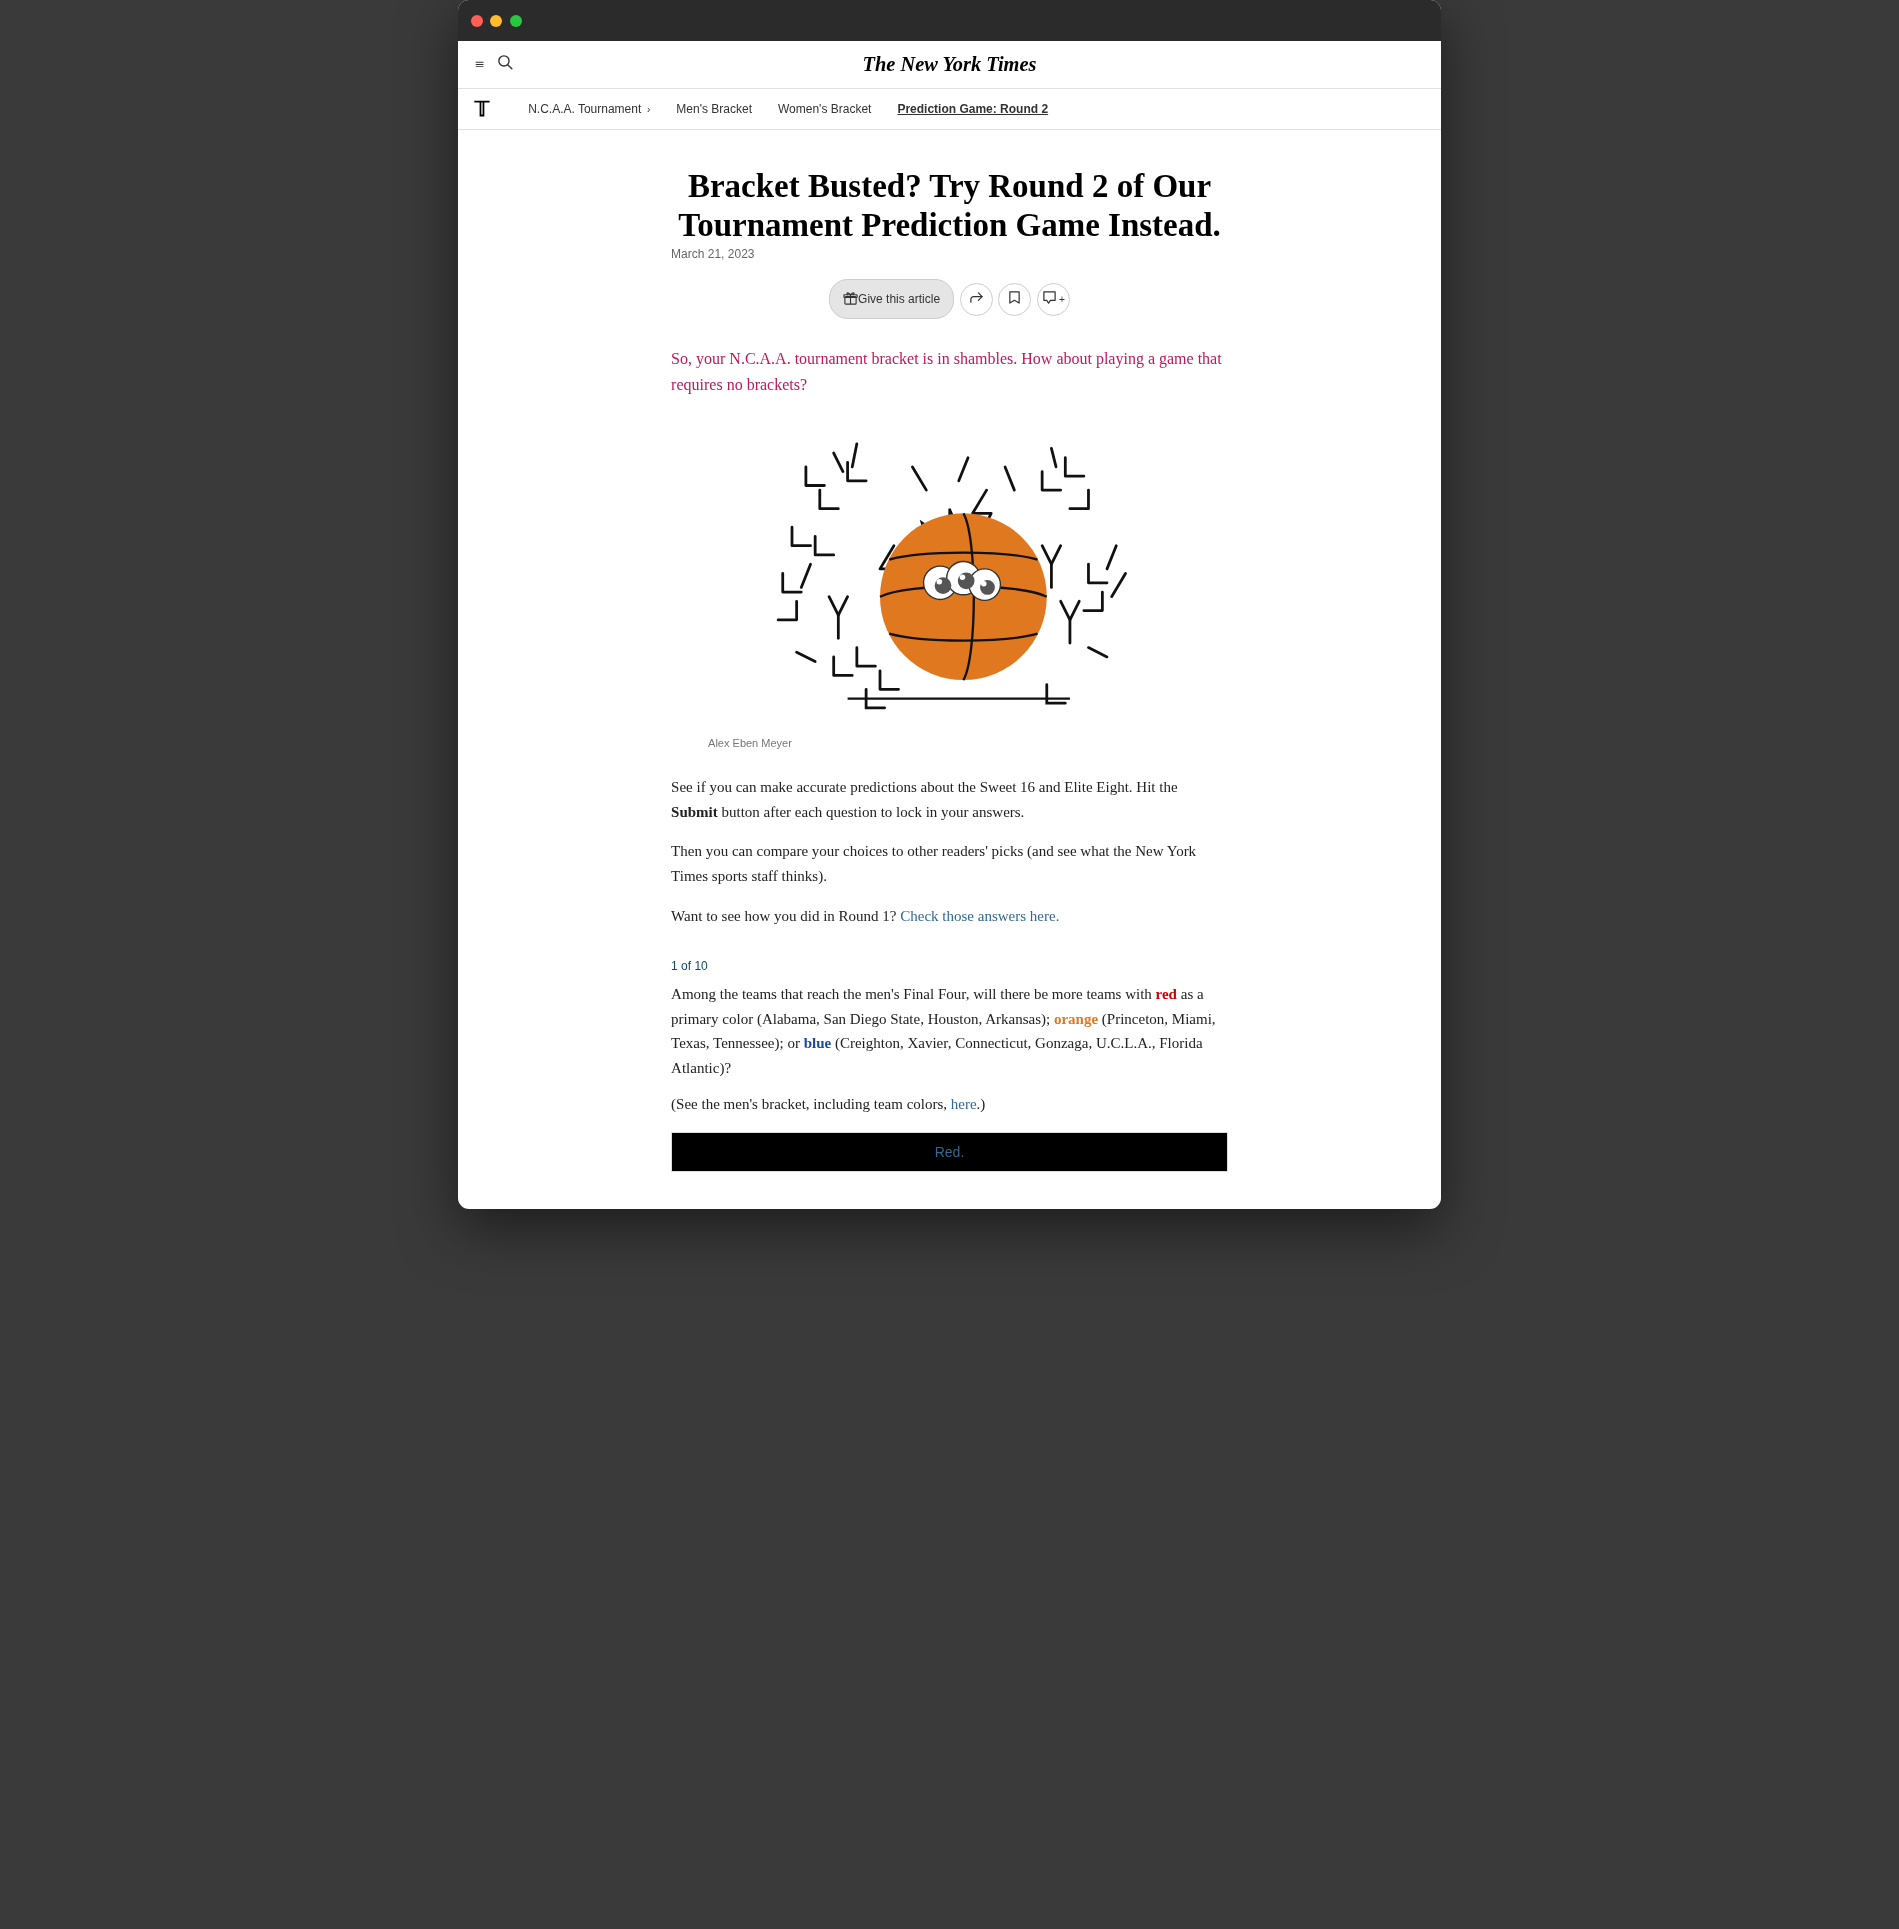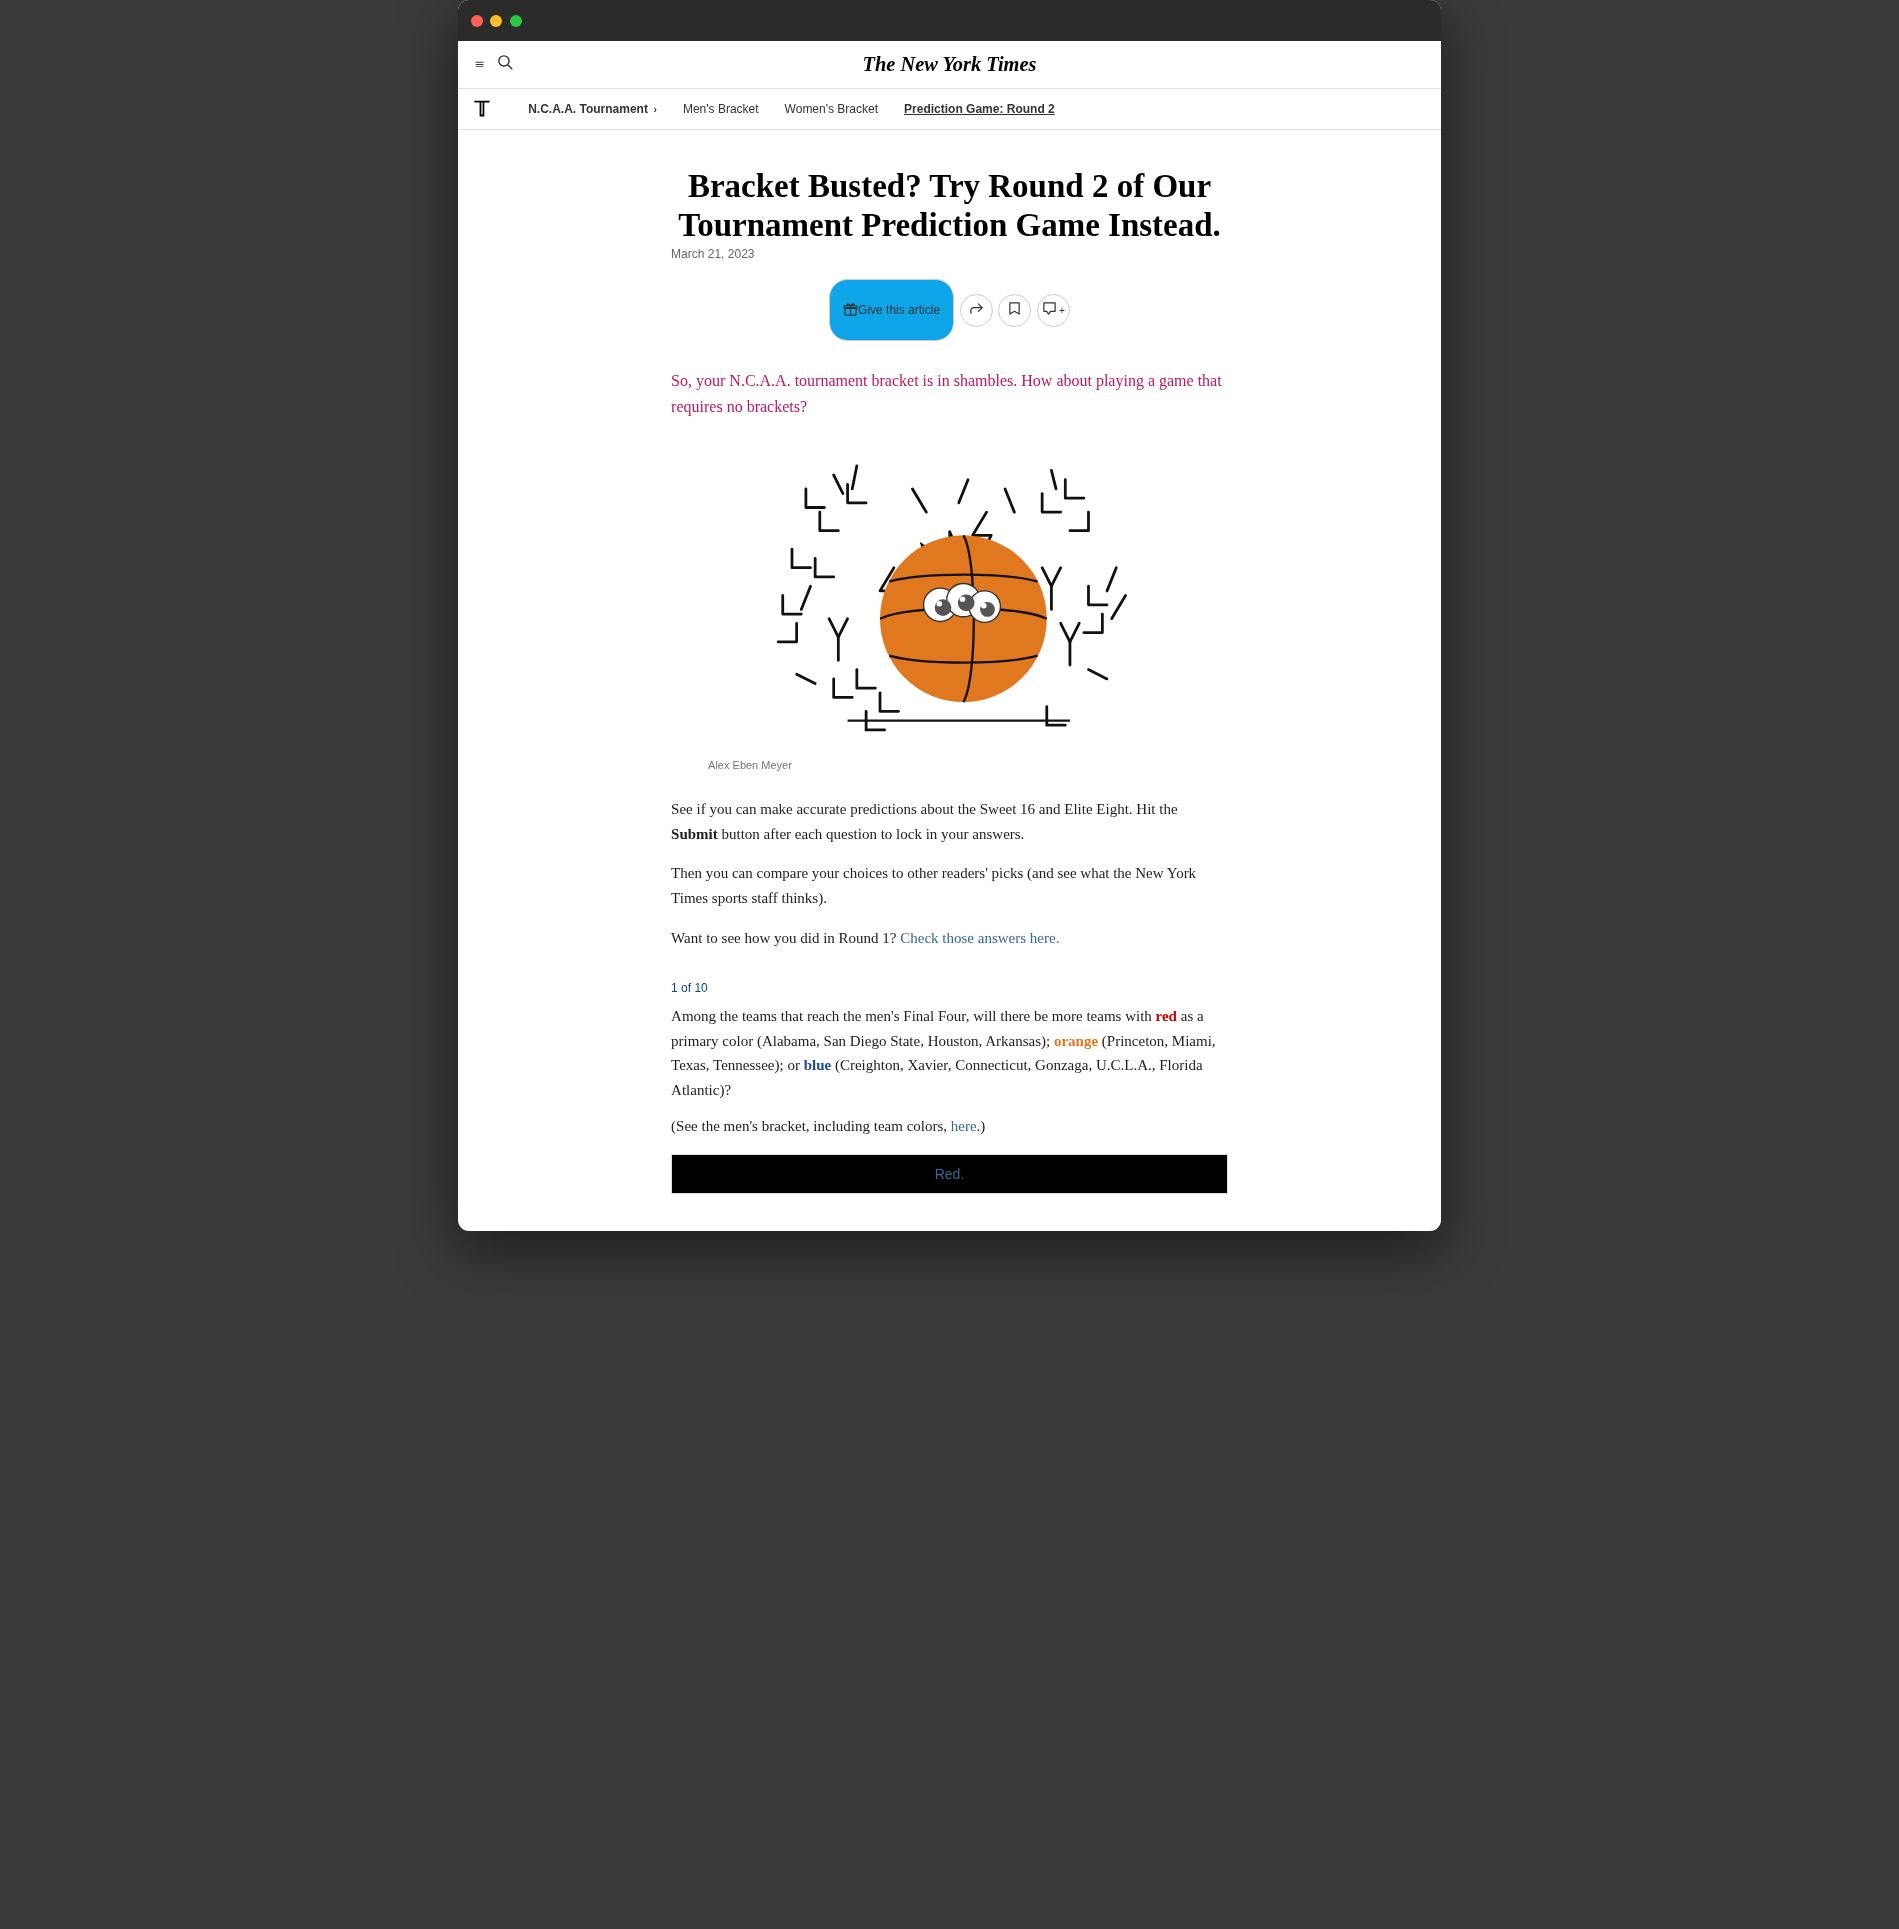--- a/index.html
+++ b/index.html
@@ -108,21 +108,21 @@
       font-family: Arial, sans-serif;
       white-space: nowrap;
     }
 
     .subnav-item.active {
       text-decoration: underline;
       font-weight: 600;
     }
 
     .subnav-item.primary {
-      font-weight: 700;
+      font-weight: 400;
     }
 
     .chevron {
       font-size: 10.2px;
       margin-left: 2.8px;
     }
 
     
     .article {
       max-width: 594px;
@@ -155,25 +155,25 @@
       gap: 5.6px;
       margin-bottom: 26px;
     }
 
     .action-btn {
       display: flex;
       align-items: center;
       gap: 0;
       border: 0.9px solid #ccc;
       border-radius: 18.6px;
-      padding: 21px 13px;
+      padding: 10px 13px;
       font-size: 12px;
       font-family: Arial, sans-serif;
       cursor: pointer;
-      background: #0ea5e9;
+      background: #e5e5e5;
       color: #333;
     }
 
     .action-icon-btn {
       display: flex;
       align-items: center;
       justify-content: center;
       border: 0.9px solid #ccc;
       border-radius: 50%;
       width: 33px;

